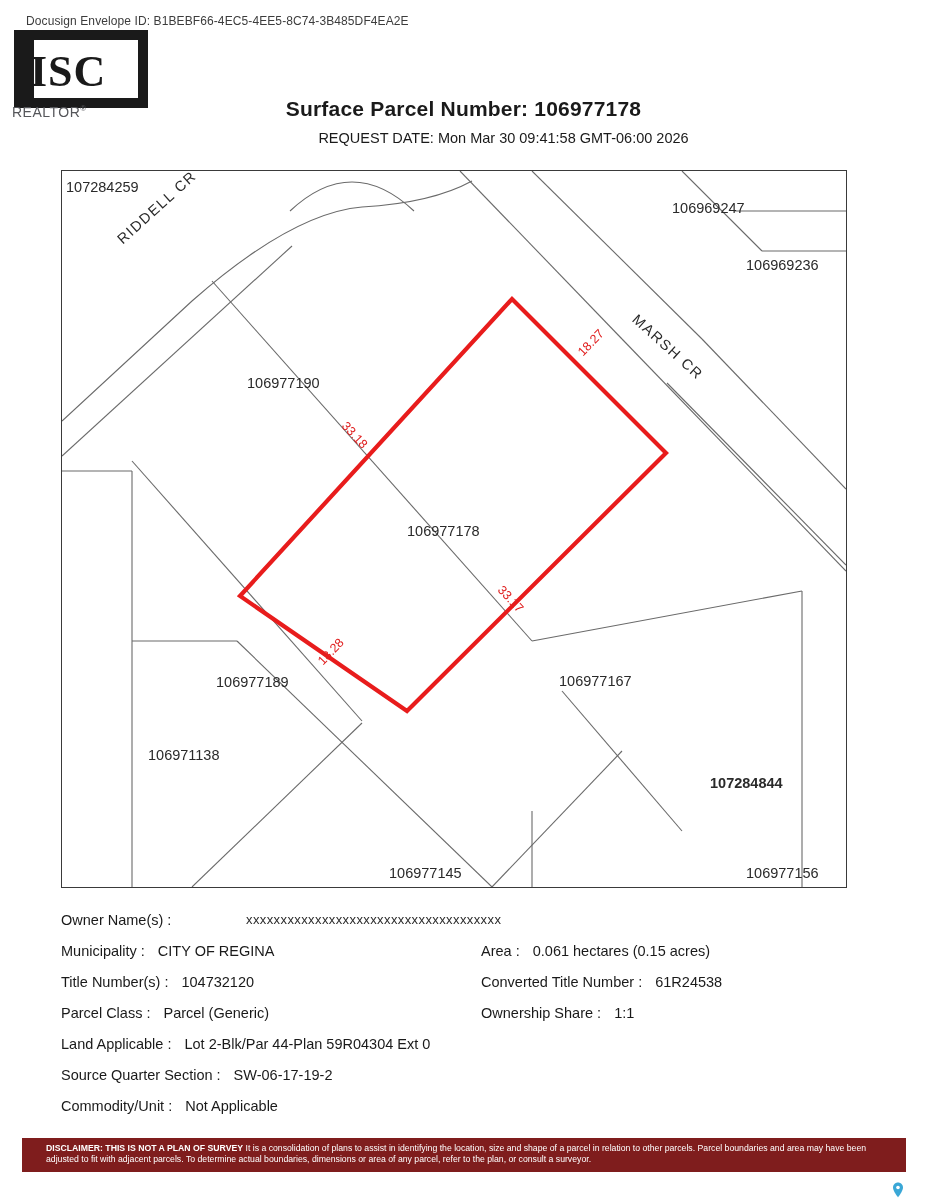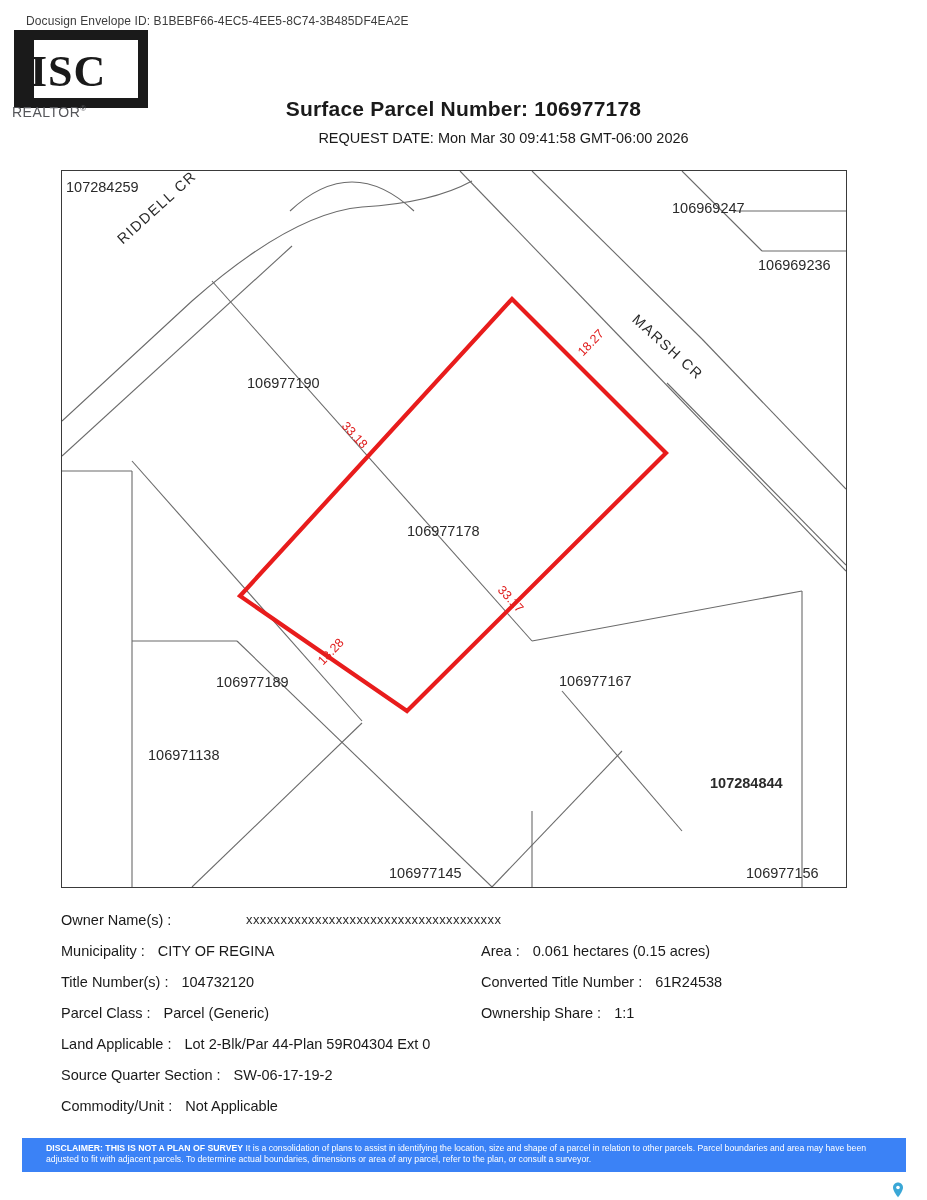--- a/index.html
+++ b/index.html
@@ -176,21 +176,21 @@
     font-size: 14.5px;
     color: #1a1a1a;
   }
 
   .disclaimer {
     position: absolute;
     left: 22px;
     top: 1138px;
     width: 884px;
     height: 34px;
-    background: #3b82f6;
+    background: #7f1d1d;
     color: #ffffff;
     font-size: 8.7px;
     line-height: 11px;
     padding: 5px 20px 0 24px;
     box-sizing: border-box;
   }
   .disclaimer b { font-weight: bold; }
 
   .pin {
     position: absolute;
@@ -251,21 +251,21 @@
     </g>
 
     <polygon points="450,128 604,282 345,540 178,425" fill="none" stroke="#e81c1c" stroke-width="4.2"></polygon>
   </svg>
 
   <div class="street" style="left:52px; top:64px; transform: rotate(-42deg); transform-origin: left top;">RIDDELL CR</div>
   <div class="street" style="left:578px; top:140px; transform: rotate(42deg); transform-origin: left top;">MARSH CR</div>
 
   <div class="lbl" style="left:4px; top:8px;">107284259</div>
   <div class="lbl" style="left:610px; top:29px;">106969247</div>
-  <div class="lbl" style="left:684px; top:86px;margin-left:12px;">106969236</div>
+  <div class="lbl" style="left:684px; top:86px;">106969236</div>
   <div class="lbl" style="left:185px; top:204px;">106977190</div>
   <div class="lbl" style="left:154px; top:503px;">106977189</div>
   <div class="lbl" style="left:86px; top:576px;">106971138</div>
   <div class="lbl" style="left:497px; top:502px;">106977167</div>
   <div class="lbl" style="left:648px; top:604px;font-weight:bold;">107284844</div>
   <div class="lbl" style="left:327px; top:694px;">106977145</div>
   <div class="lbl" style="left:684px; top:694px;">106977156</div>
 
   <div class="lbl" style="left:345px; top:352px;">106977178</div>
 

